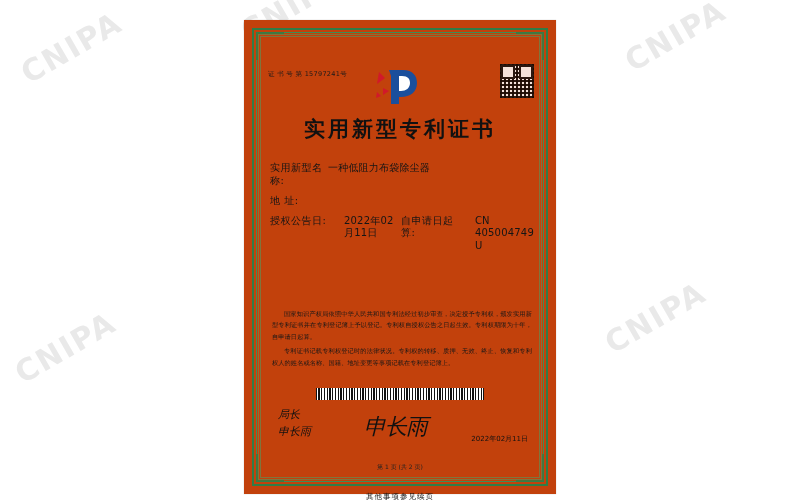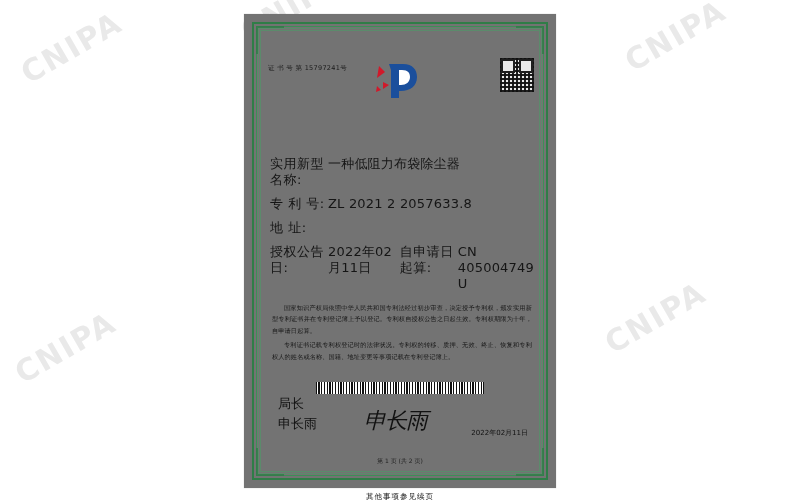--- a/index.html
+++ b/index.html
@@ -34,24 +34,24 @@
   .wm2 { left: 236px; top: -12px; }
   .wm3 { left: 620px; top: 18px; }
   .wm4 { left: 10px;  top: 330px; }
   .wm5 { left: 600px; top: 300px; }
   .wm6 { left: 330px; top: 430px; }
 
   
   .sheet {
     position: absolute;
     left: 244px;
-    top: 14px;
+    top: 20px;
     width: 312px;
     height: 474px;
-    background: #737373;
+    background: #c2410c;
     box-shadow: 0 0 1px rgba(0,0,0,0.25);
   }
   .frame-outer {
     position: absolute;
     left: 8px; top: 8px; right: 8px; bottom: 8px;
     border: 2px solid #2f7d47;
   }
   .frame-inner {
     position: absolute;
     left: 12px; top: 12px; right: 12px; bottom: 12px;
@@ -132,36 +132,36 @@
   .fields {
     position: absolute;
     left: 26px;
     right: 22px;
     top: 142px;
   }
   .row {
     display: flex;
     align-items: baseline;
     margin-bottom: 7.5px;
-    font-size: 13px;
+    font-size: 10px;
     color: #151515;
     line-height: 1.25;
   }
   .row .lab {
     flex: 0 0 auto;
     width: 58px;
     letter-spacing: .5px;
     color: #151515;
   }
   .row .val {
     flex: 1 1 auto;
     letter-spacing: .2px;
   }
   .row-split { display: flex; }
-  .row-split .half { flex: 1 1 50%; display: flex; align-items: baseline; }
+  .row-split .half { flex: 1 1 50%; display: flex; align-items: baseline; gap: 16px; }
   .row-split .half .lab { width: 58px; }
 
   
   .body-text {
     position: absolute;
     left: 28px;
     right: 24px;
     top: 288px;
     font-size: 6.2px;
     line-height: 1.85;
@@ -184,23 +184,24 @@
       #111 0 1px, #fff 1px 2px, #111 2px 4px, #fff 4px 5px,
       #111 5px 6px, #fff 6px 8px, #111 8px 9px, #fff 9px 11px
     );
   }
 
   
   .sig-left {
     position: absolute;
     left: 34px;
     bottom: 54px;
-    font-size: 13px;
+    font-size: 11px;
     line-height: 1.55;
     color: #111;
+    font-style: italic;
   }
   .sig-script {
     position: absolute;
     left: 120px;
     bottom: 52px;
     font-size: 22px;
     color: #111;
     font-family: "DejaVu Serif", "Liberation Serif", serif;
     font-style: italic;
     letter-spacing: -1px;
@@ -259,33 +260,30 @@
     <div class="qr"></div>
 
     <svg class="emblem" viewBox="0 0 62 44">
       <path d="M20 6 L34 6 C44 6 48 12 48 19 C48 28 41 33 32 33 L30 33 L30 40 L22 40 L22 12 Z" fill="#1b4f9c"></path>
       <path d="M22 12 L33 12 C39 12 41 15 41 19 C41 24 37 27 32 27 L30 27 L30 12 Z" fill="#ffffff"></path>
       <path d="M10 8 L16 14 L8 20 Z" fill="#d1192a"></path>
       <path d="M14 24 L20 27 L14 31 Z" fill="#d1192a"></path>
       <path d="M8 28 L12 32 L7 34 Z" fill="#d1192a"></path>
     </svg>
 
+    <div class="title">实用新型专利证书</div>
 
     <div class="fields">
 
       <div class="row">
         <span class="lab">实用新型名称:</span>
         <span class="val">一种低阻力布袋除尘器</span>
       </div>
 
 
-      <div class="row">
-        <span class="lab">专 利 号:</span>
-        <span class="val">ZL 2021 2 2057633.8</span>
-      </div>
 
 
 
       <div class="row">
         <span class="lab">地      址:</span>
       </div>
 
       <div class="row row-split">
         <span class="half">
           <span class="lab">授权公告日:</span>

